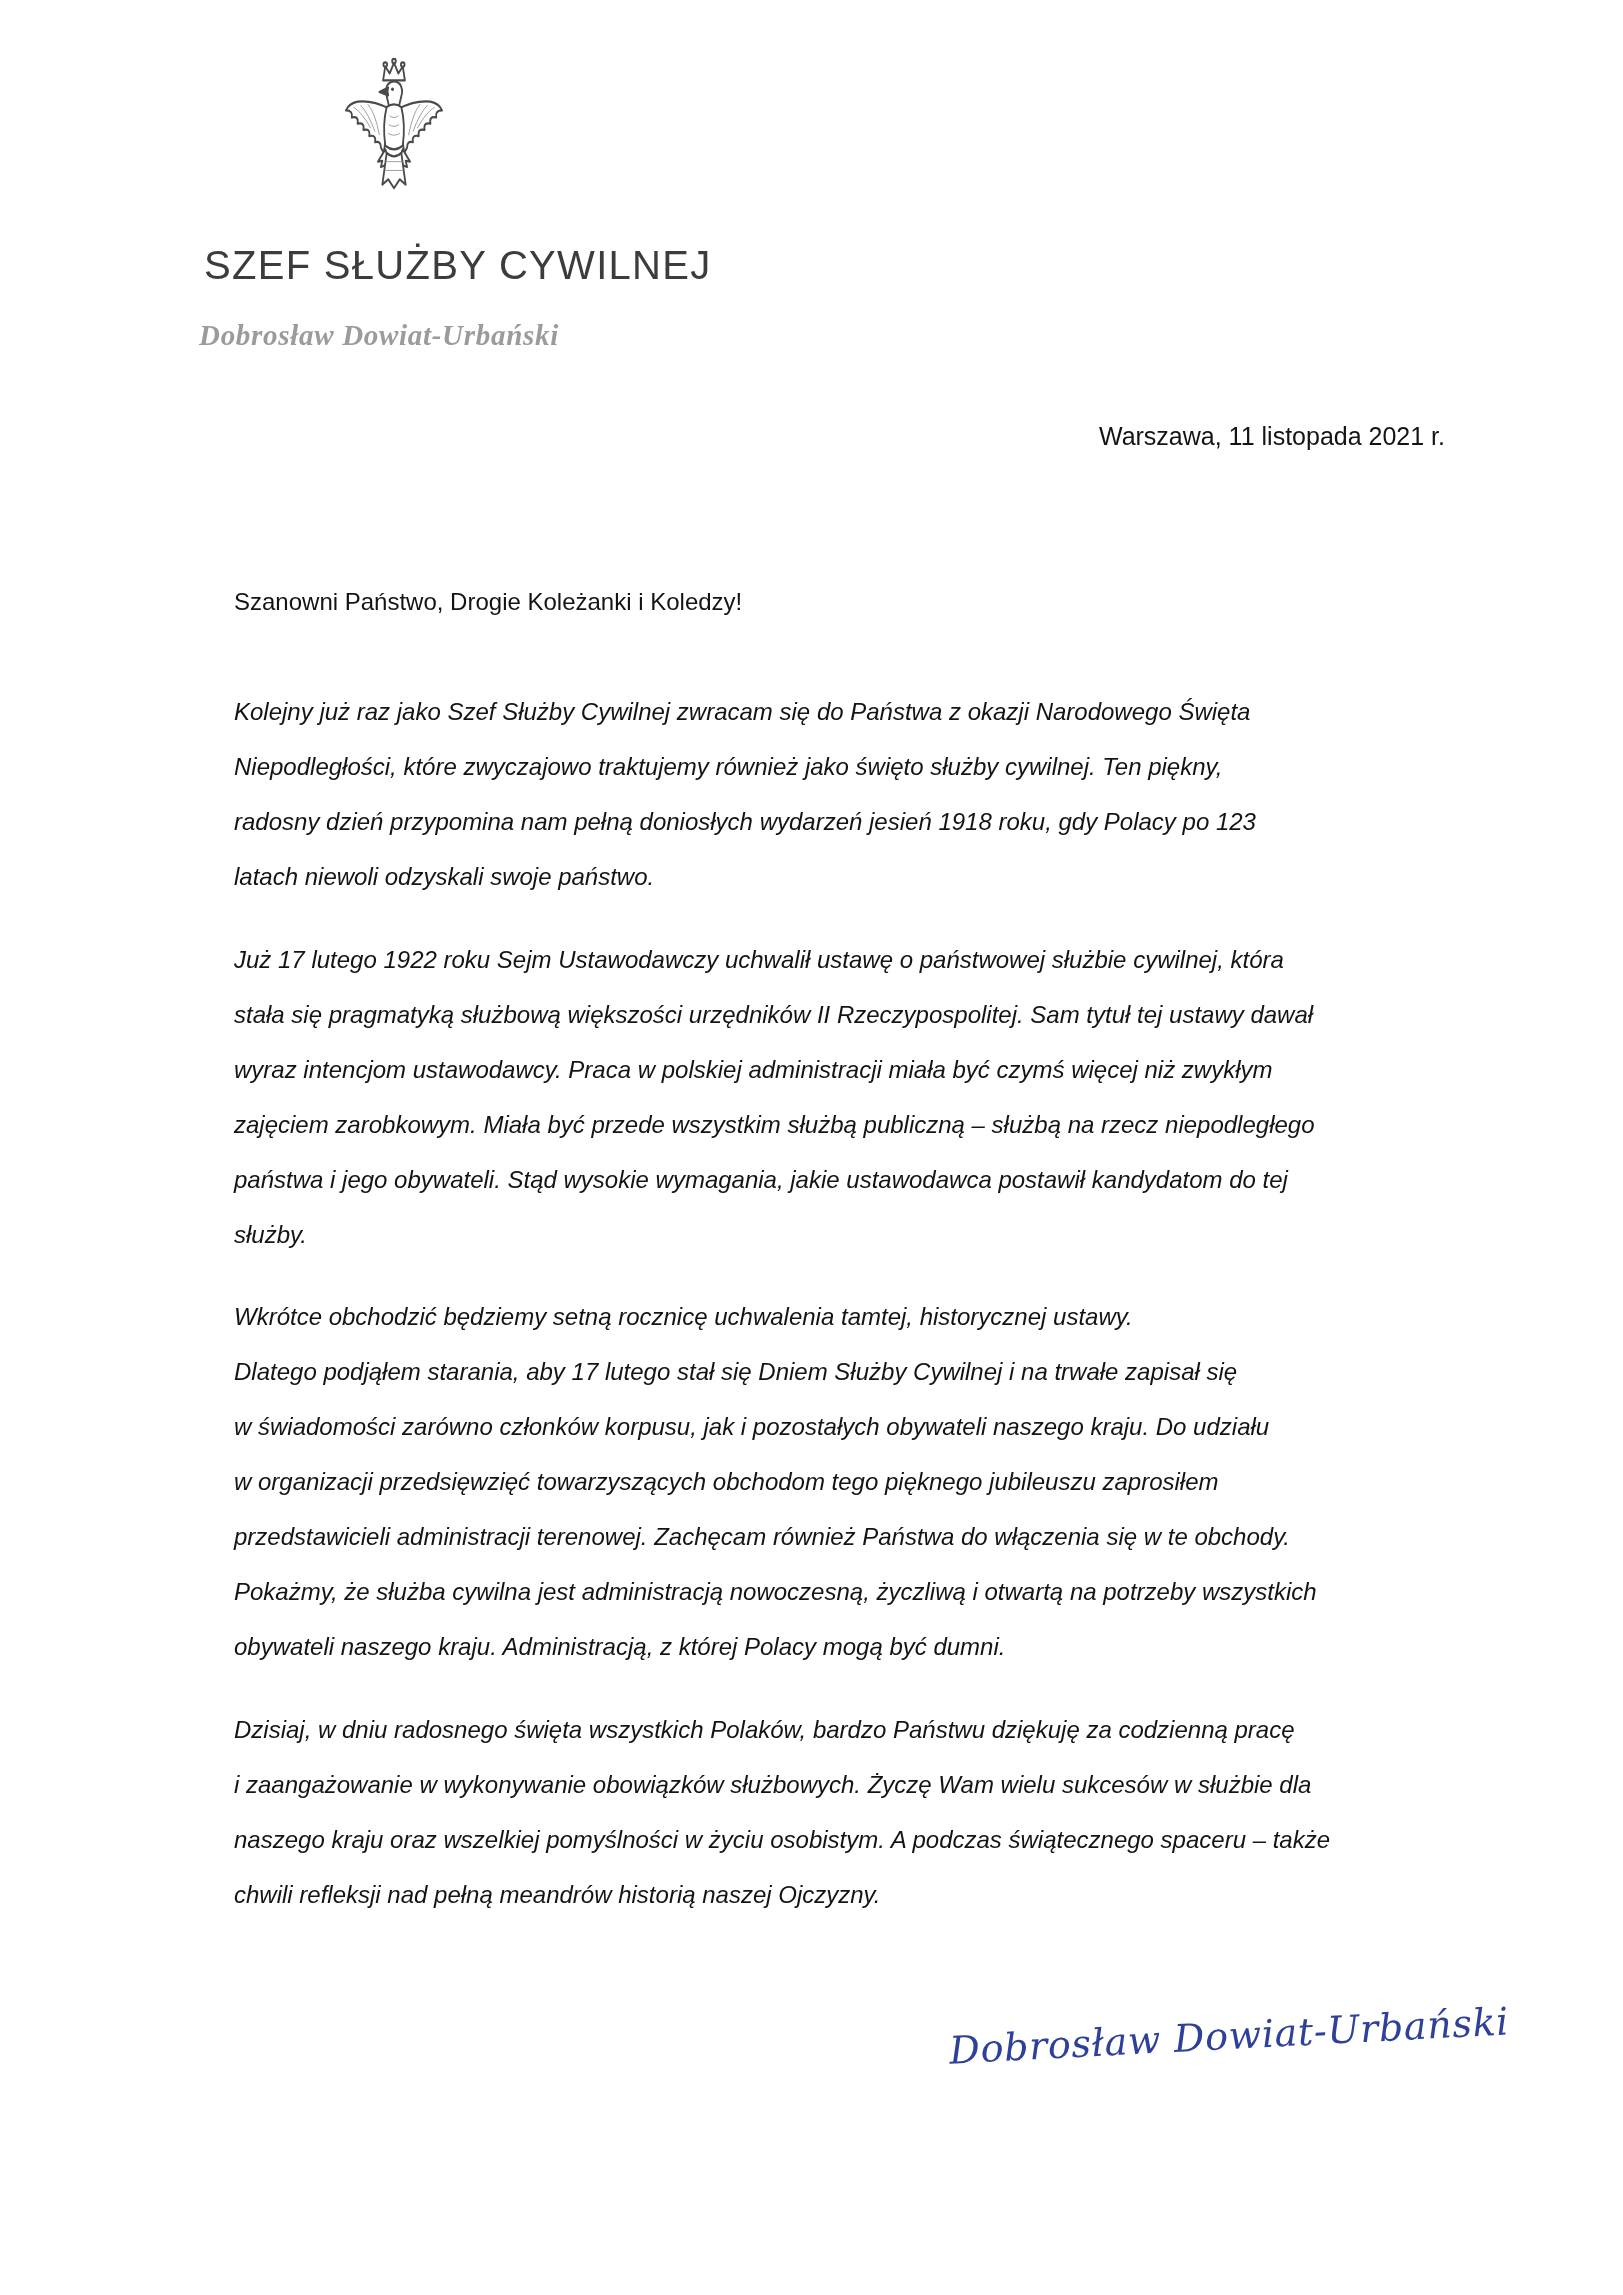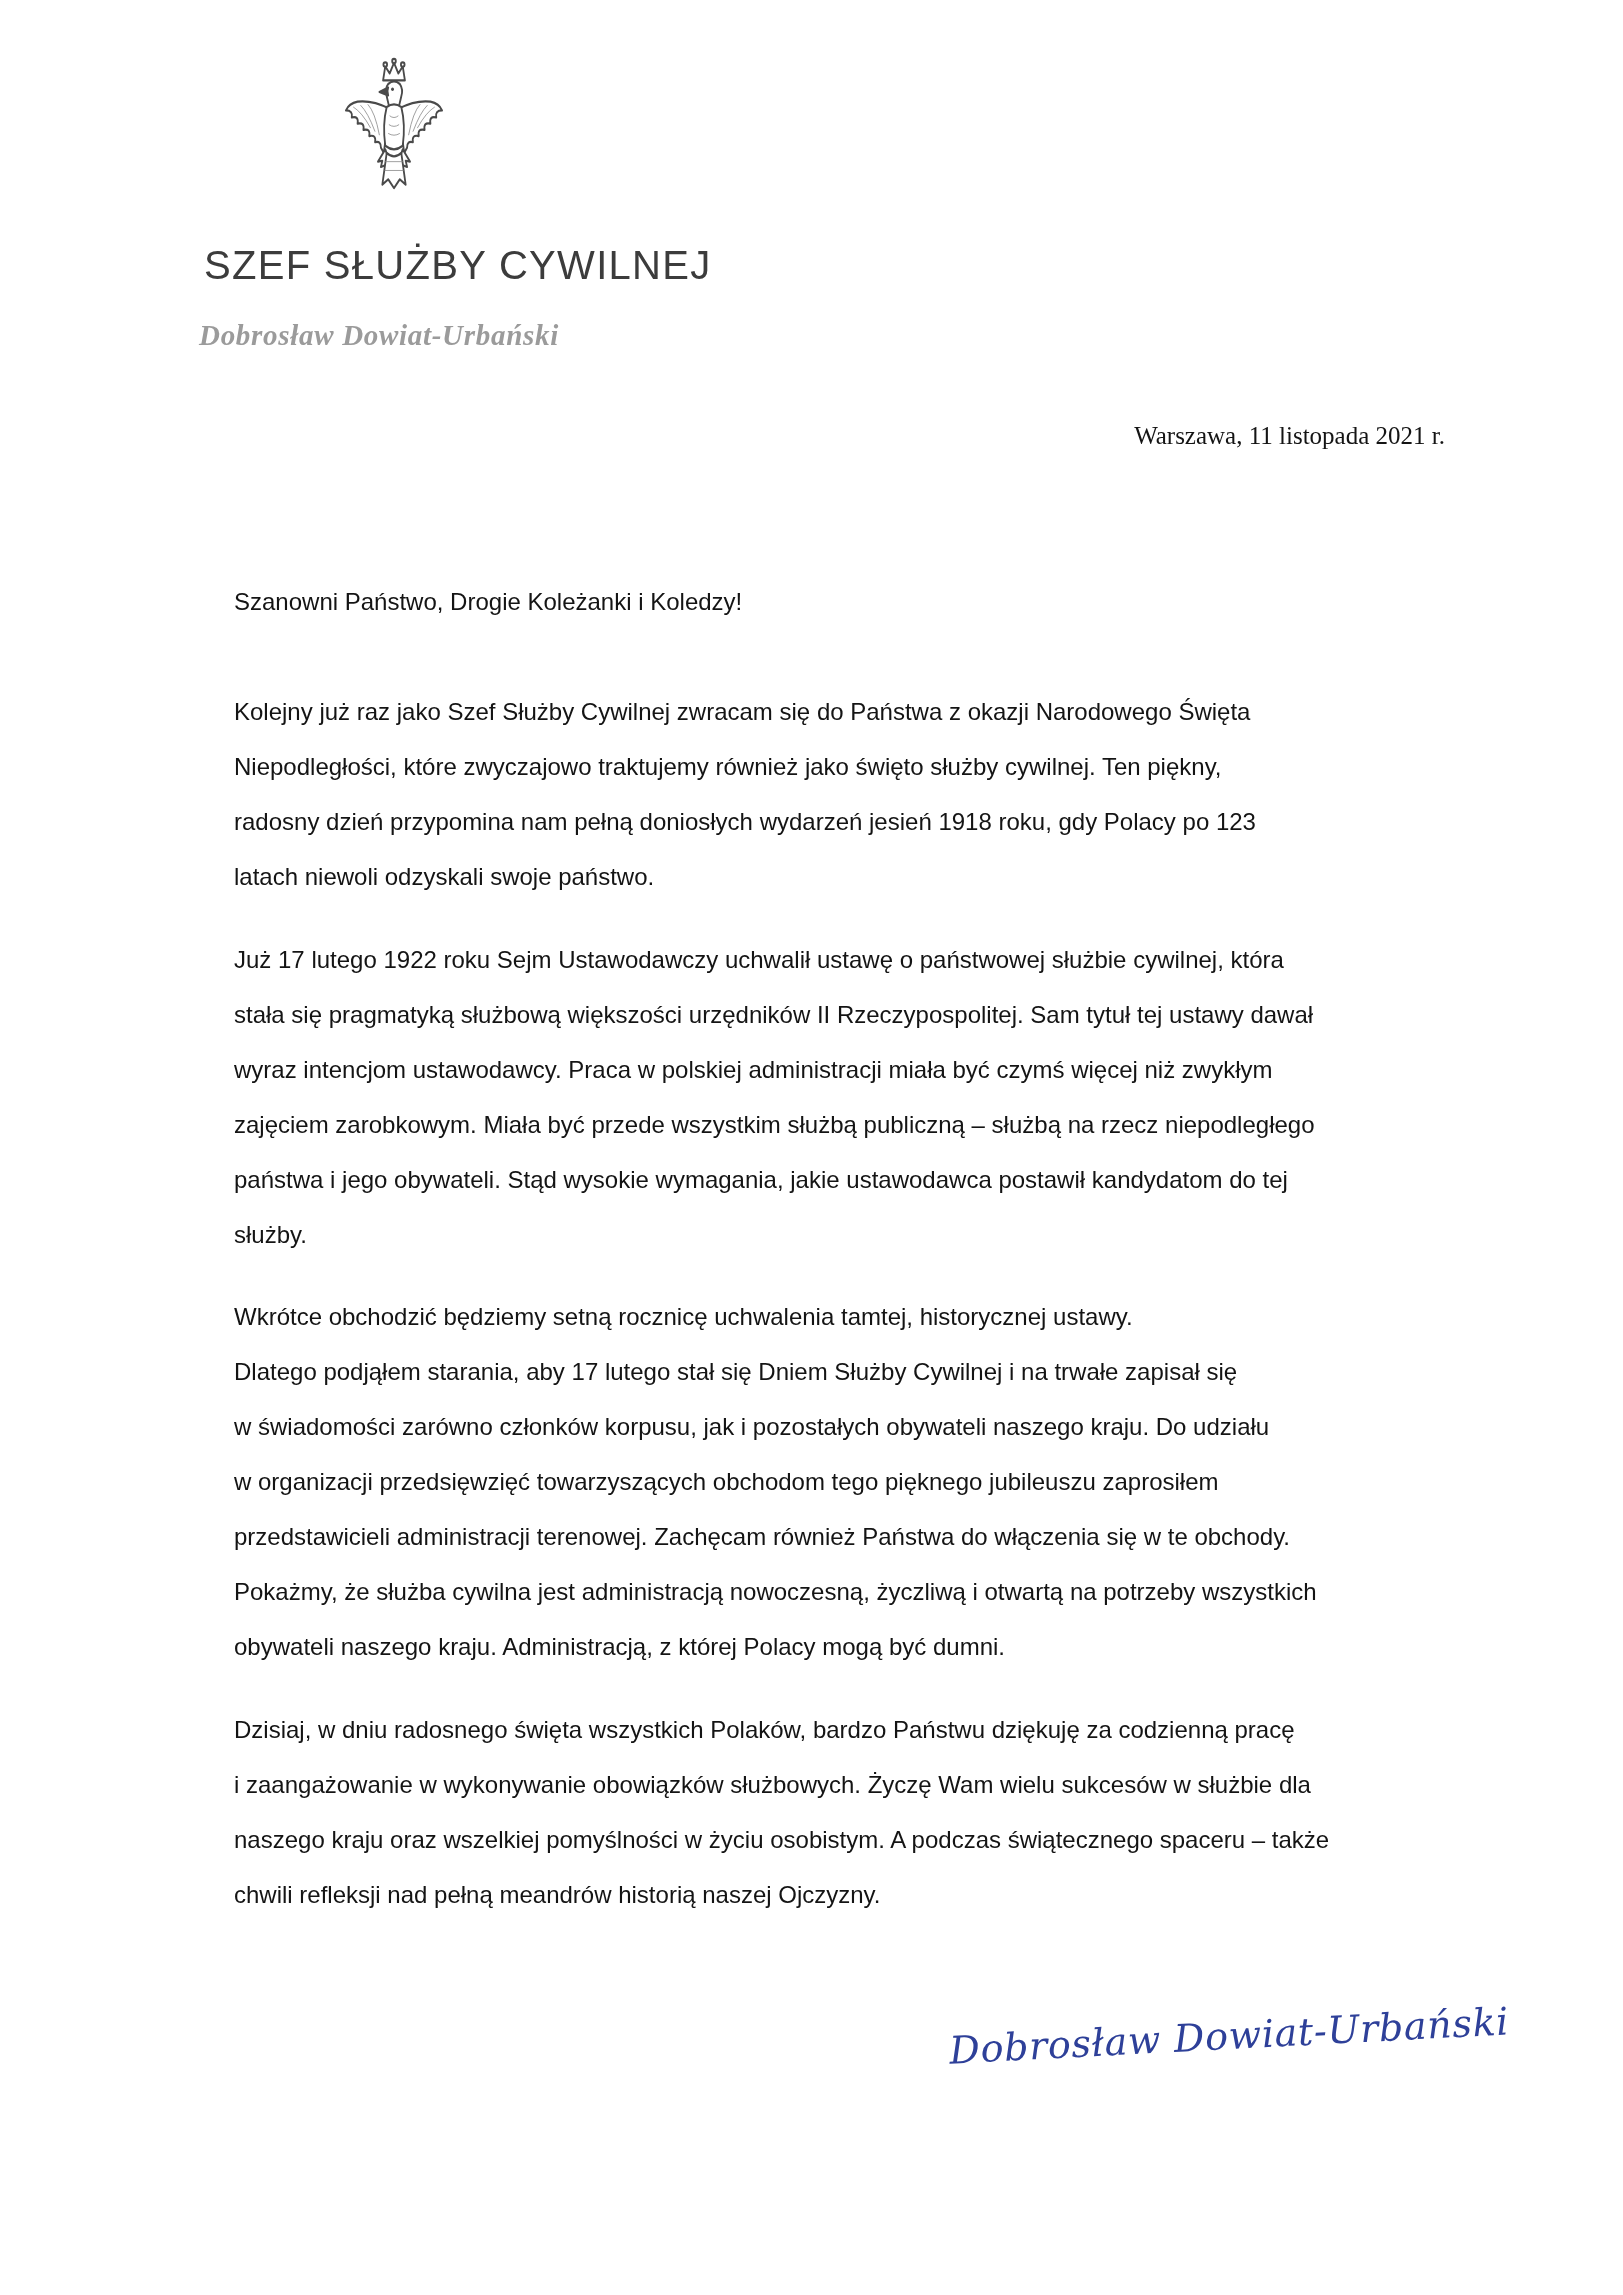--- a/index.html
+++ b/index.html
@@ -39,39 +39,39 @@
     font-size: 29px;
     letter-spacing: 0.7px;
     color: #9b9b9b;
   }
   .dateline {
     position: absolute;
     top: 422px;
     right: 178px;
     font-size: 25px;
     color: #141414;
-    font-family: Liberation Serif, serif;
   }
   .body-text {
     position: absolute;
     left: 194px;
     right: 169px;
     top: 574px;
     font-size: 24px;
     line-height: 55px;
     color: #141414;
     margin-left: 40px;
   }
   .salutation {
     margin: 0 0 55px 0;
     white-space: pre-line;
   }
   .para {
     margin: 0 0 27.5px 0;
     white-space: pre-line;
+    font-style: italic;
   }
   .signature {
     position: absolute;
     left: 949px;
     top: 2014px;
     font-family: "DejaVu Serif", serif;
     font-style: italic;
     font-size: 38px;
     letter-spacing: 0.7px;
     color: #2e4099;

